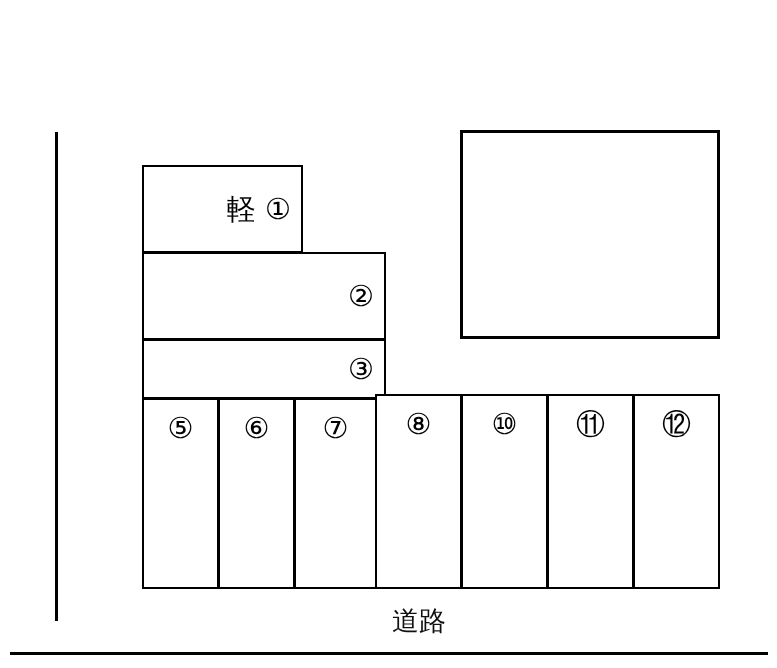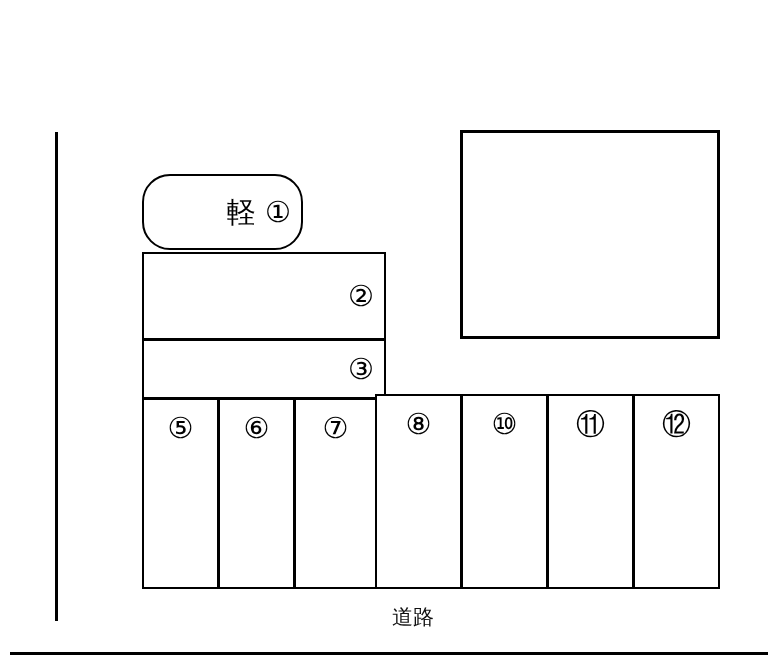--- a/index.html
+++ b/index.html
@@ -76,37 +76,37 @@
     background: #000000;
   }
   .hrule {
     position: absolute;
     background: #000000;
   }
 
   .road-label {
     position: absolute;
     white-space: nowrap;
-    font-size: 21px;
+    font-size: 27px;
     line-height: 1;
     color: #111111;
   }
 </style>
 </head>
 <body>
 
 <div id="canvas">
 
 
   <div class="vline" style="left:55px; top:132px; width:3px; height:489px;"></div>
 
   <div class="building" style="left:460px; top:130px; width:260px; height:209px;"></div>
 
   <div id="stall-layer">
-      <div class="stall" style="left: 142px; top: 174px; width: 161px; height: 76px; border-radius: 28px;">
+      <div class="stall" style="left: 142px; top: 165px; width: 161px; height: 88px;">
         <span class="lbl right">軽 ①</span>
       </div>
       <div class="stall" style="left: 142px; top: 252px; width: 244px; height: 88px;">
         <span class="lbl right">②</span>
       </div>
       <div class="stall" style="left: 142px; top: 339px; width: 244px; height: 60px;">
         <span class="lbl right">③</span>
       </div>
       <div class="stall" style="left: 142px; top: 398px; width: 77px; height: 191px;">
         <span class="lbl top">⑤</span>

